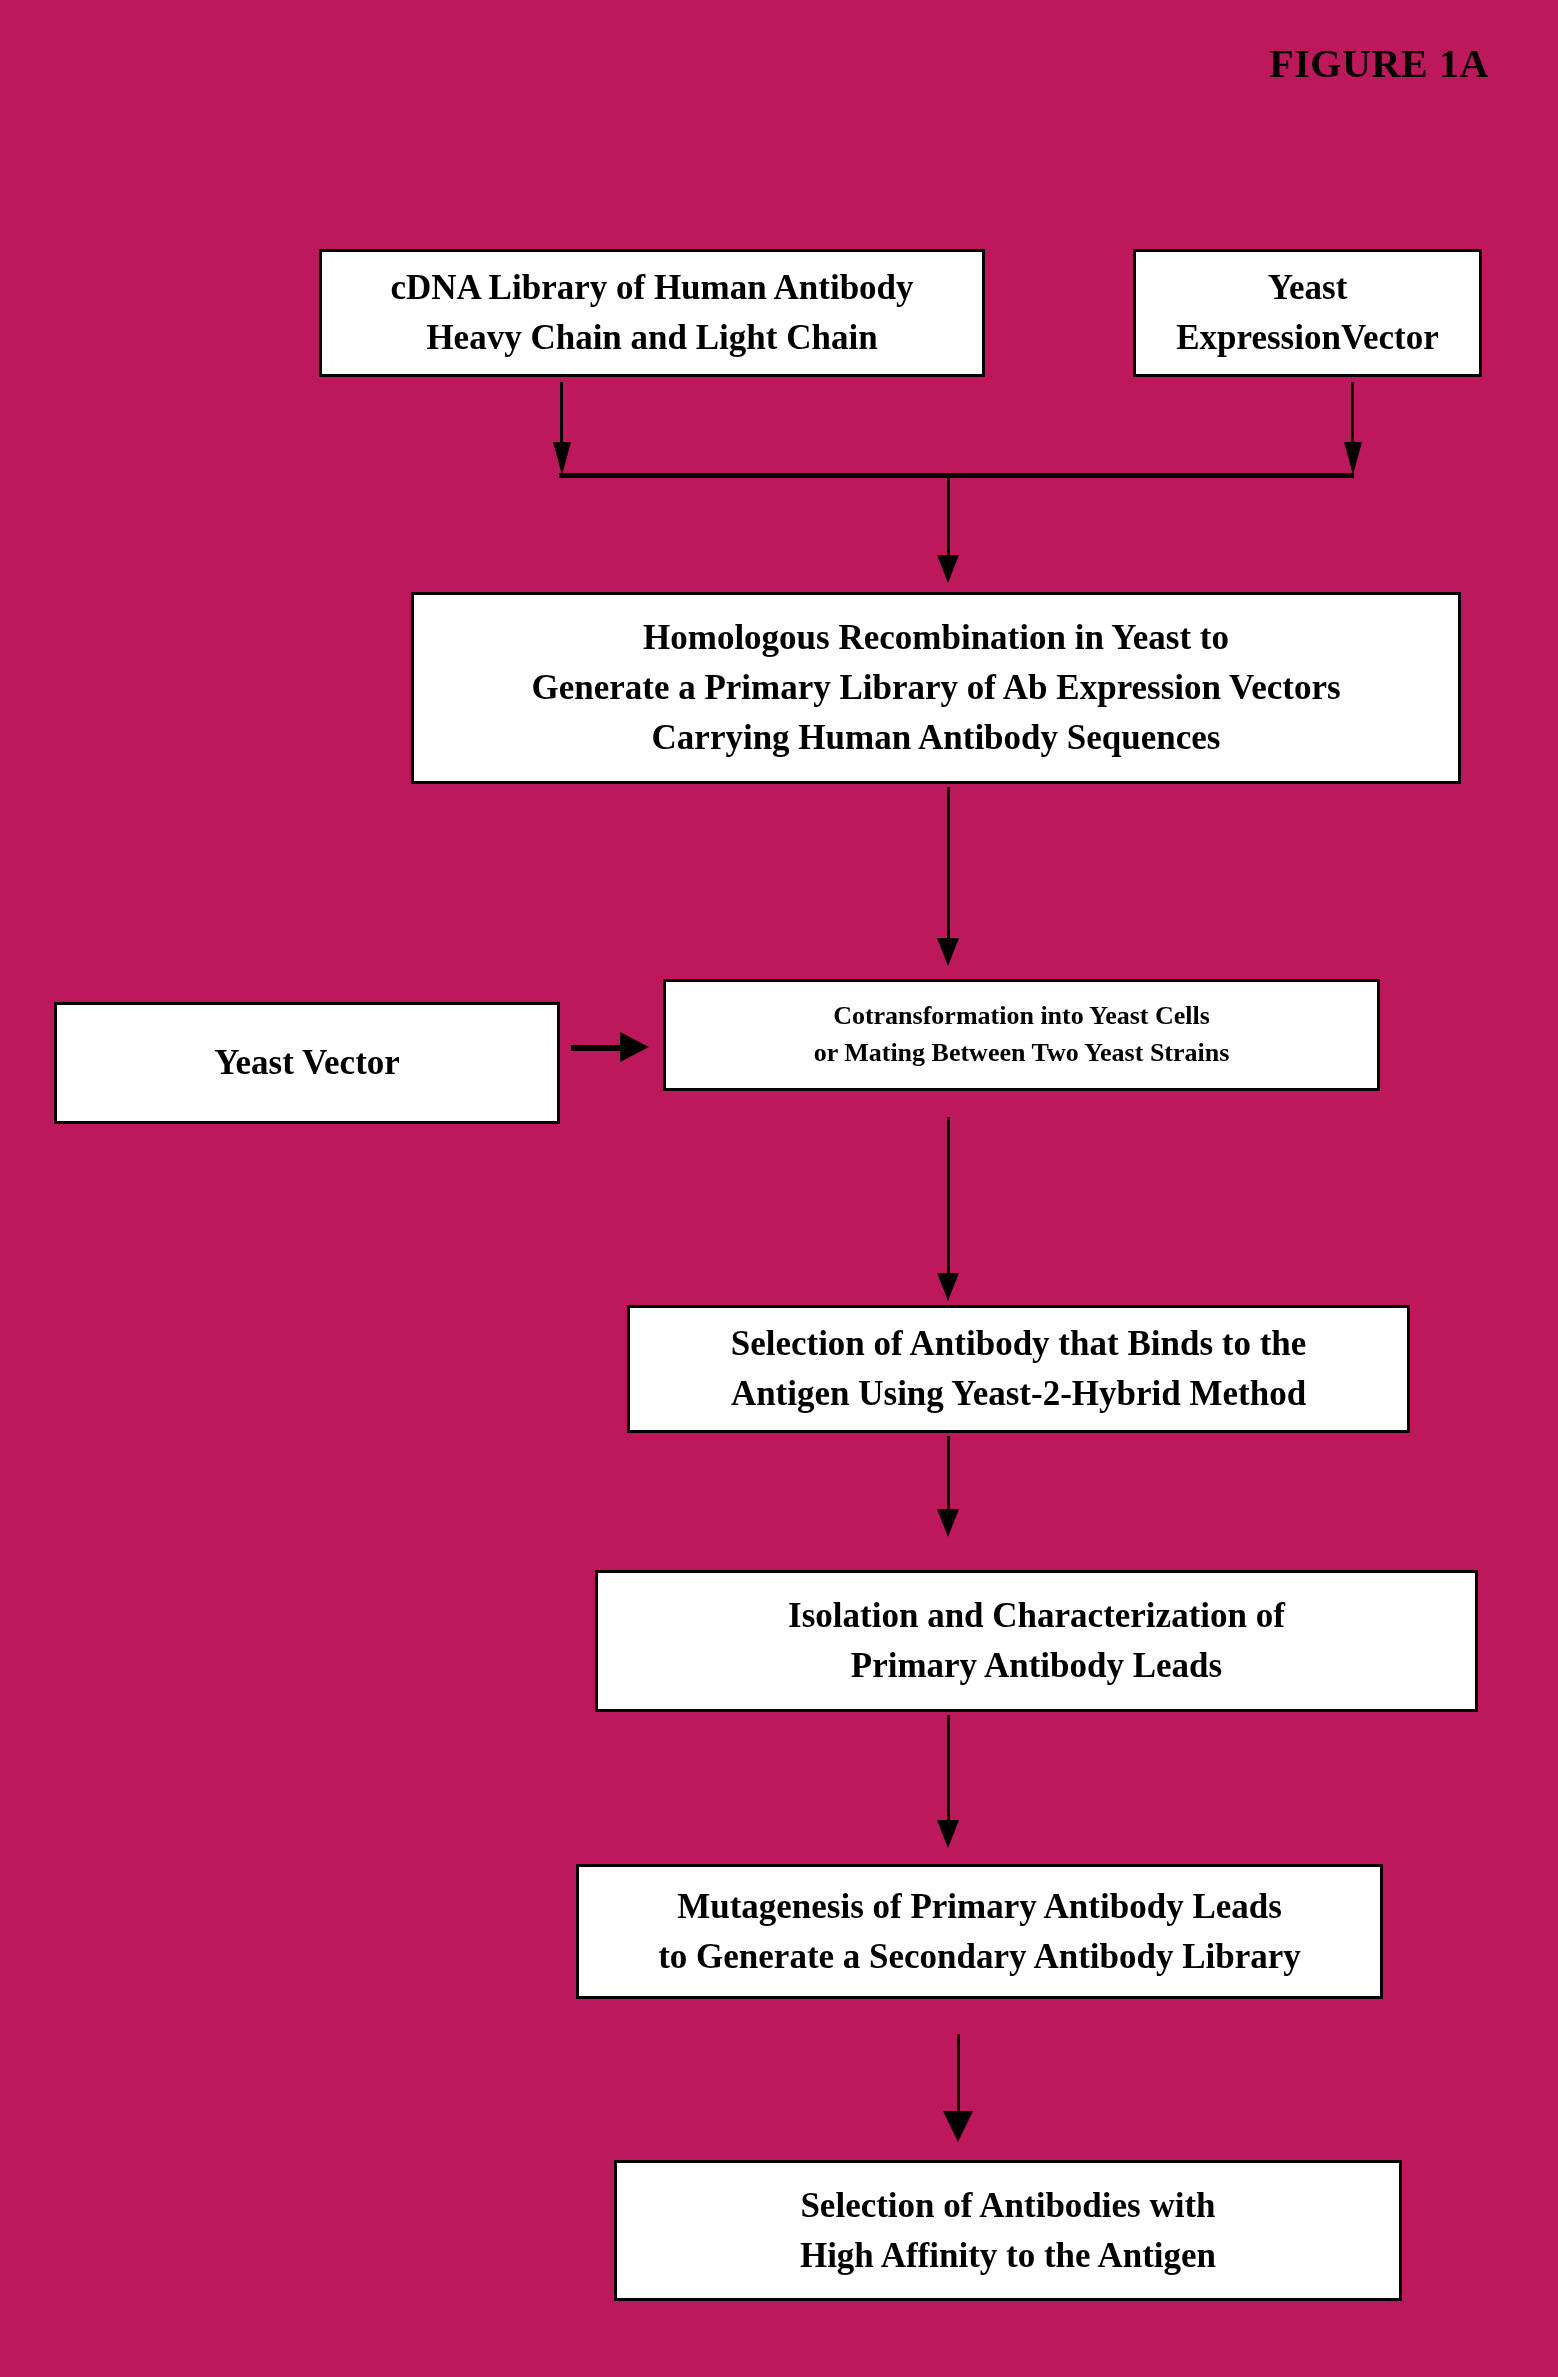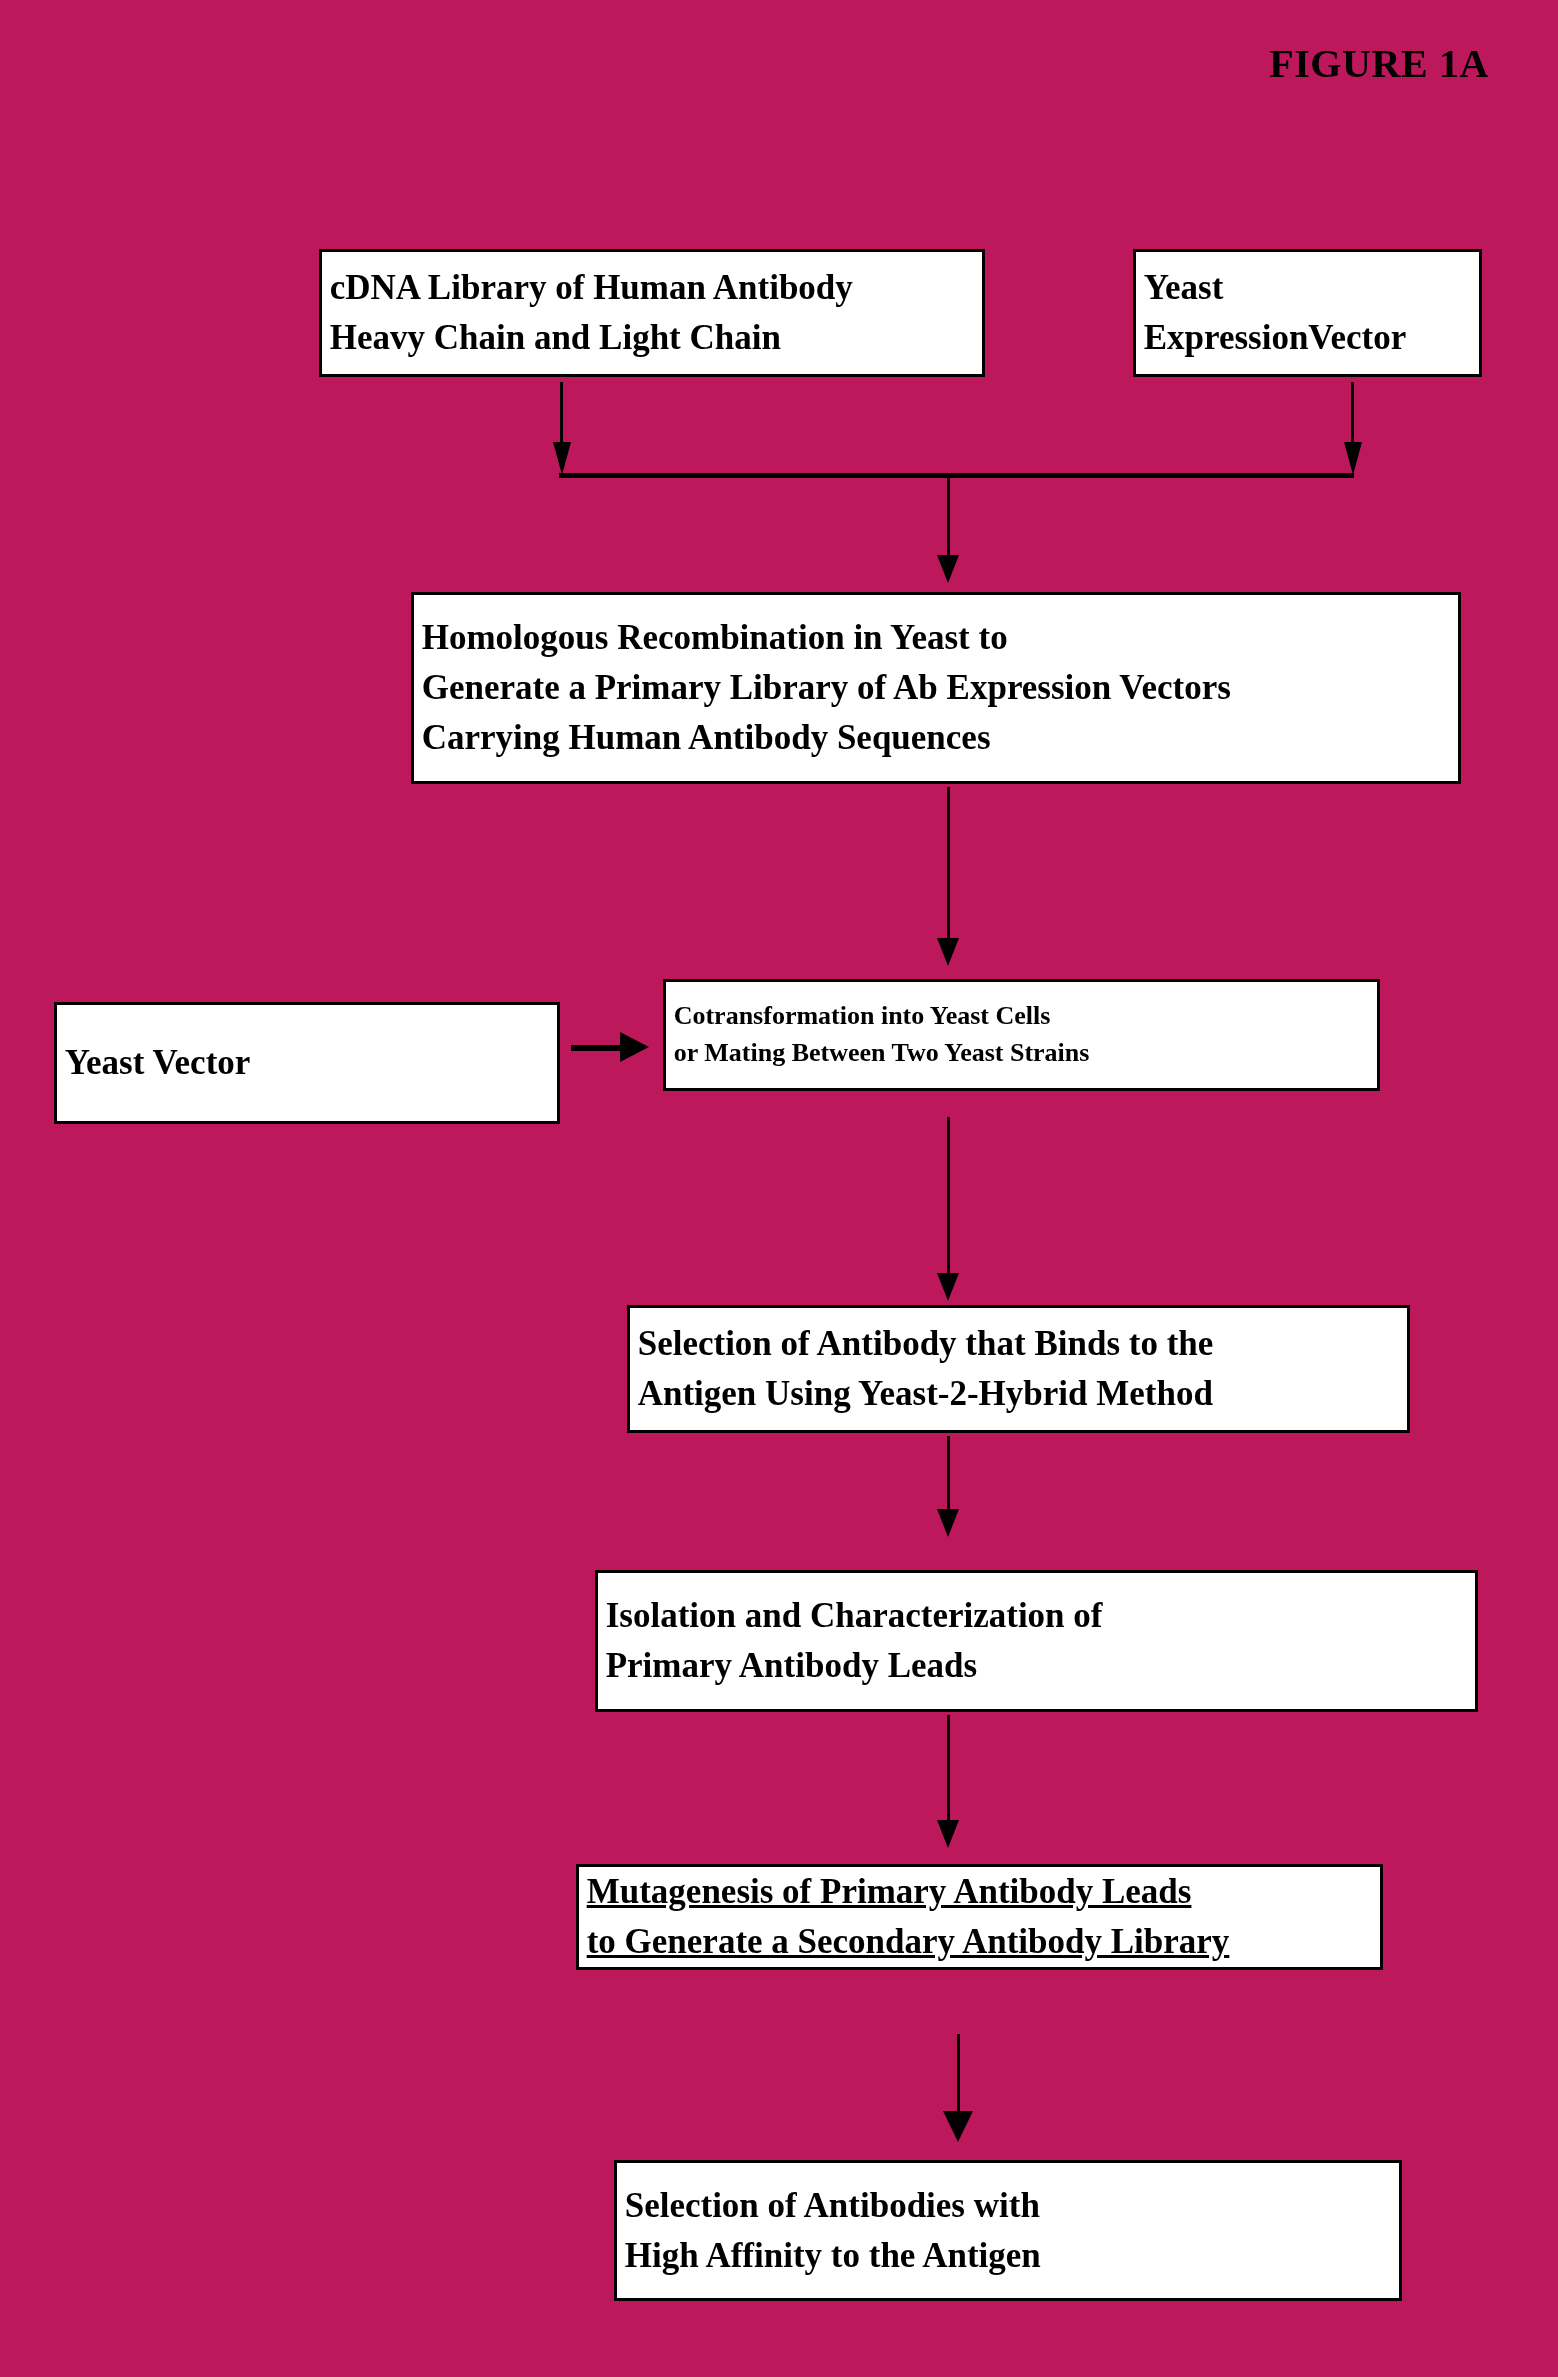--- a/index.html
+++ b/index.html
@@ -29,41 +29,41 @@
   }
 
   
   .box {
     position: absolute;
     box-sizing: border-box;
     border: 3.2px solid #000000;
     background: #ffffff;
     display: flex;
     flex-direction: column;
-    align-items: flex-start;
+    align-items: center;
     justify-content: center;
     text-align: center;
     font-weight: bold;
     line-height: 1.42;
     padding: 2.6px 7.7px;
   }
   .box .ln {
     display: block;
     white-space: nowrap;
   }
 
   
   #box-cdna-library      { left: 319px;  top: 249px;  width: 666px; height: 128px; font-size: 35px; }
   #box-yeast-vector-expr { left: 1133px; top: 249px;  width: 349px;  height: 128px; font-size: 35px; }
   #box-homologous-recomb { left: 411px;  top: 592px;  width: 1050px; height: 192px; font-size: 35px; }
   #box-yeast-vector-ag   { left: 54px;   top: 986px; width: 506px;  height: 122px; font-size: 35px; margin-top: 16px; }
   #box-cotransformation  { left: 663px; top: 979px; width: 717px; height: 112px; font-size: 26px; }
   #box-selection-binds   { left: 595px;  top: 1305px; width: 783px; height: 128px; font-size: 35px; margin-left: 32px; }
   #box-isolation-charact { left: 595px;  top: 1570px; width: 883px; height: 142px; font-size: 35px; }
-  #box-mutagenesis       { left: 576px;  top: 1864px; width: 807px; height: 106px; font-size: 35px; text-decoration: underline; }
+  #box-mutagenesis       { left: 576px;  top: 1864px; width: 807px; height: 135px; font-size: 35px; }
   #box-selection-high-af { left: 614px;  top: 2160px; width: 788px; height: 141px; font-size: 35px; }
 
   
   .vline {
     position: absolute;
     width: 3.2px;
     background: #000000;
   }
   .hline {
     position: absolute;

